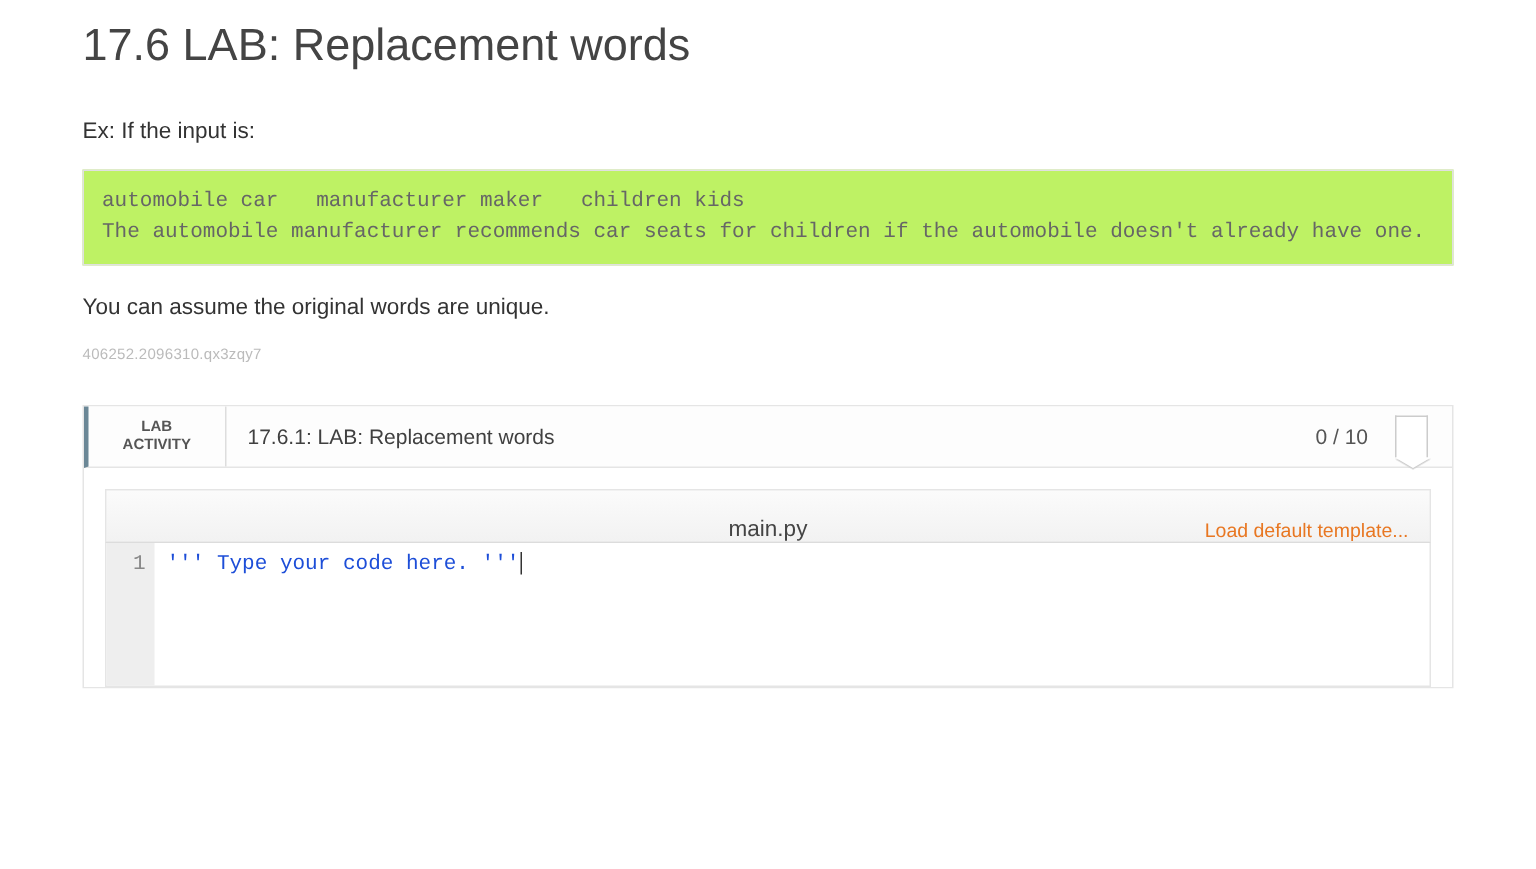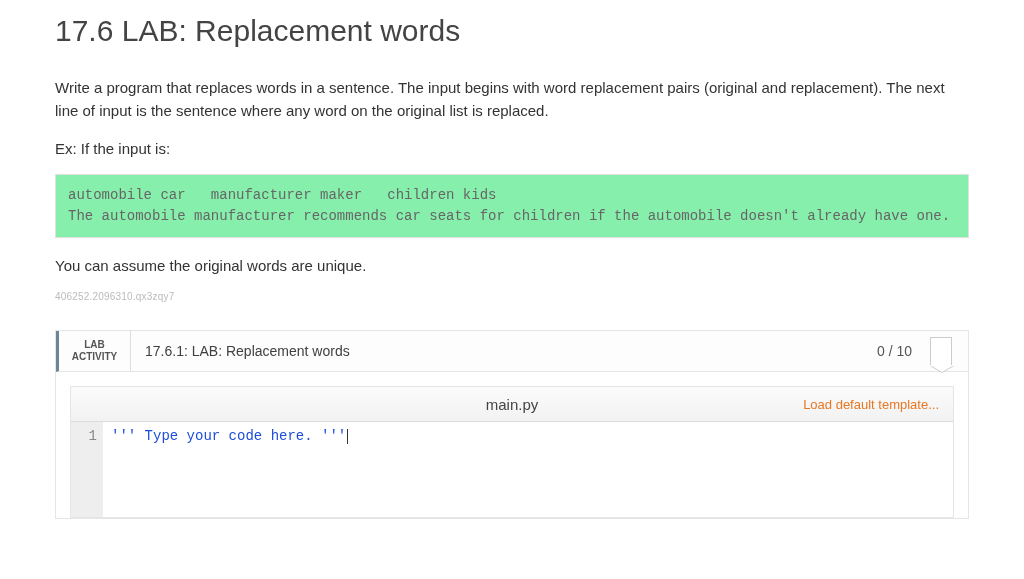--- a/index.html
+++ b/index.html
@@ -21,21 +21,21 @@
     margin: 0 0 28px 0;
     padding-top: 14px;
   }
   .body-text {
     font-size: 15px;
     line-height: 1.55;
     color: #333;
     margin: 0 0 14px 0;
   }
   pre.code-block {
-    background: #86efac;
+    background: #bef264;
     border: 1px solid #e0e0e0;
     padding: 10px 12px;
     font-family: "Courier New", Courier, monospace;
     font-size: 14px;
     color: #666;
     white-space: pre-wrap;
     word-wrap: break-word;
     margin: 0 0 16px 0;
     line-height: 1.5;
   }
@@ -52,21 +52,21 @@
   }
   .lab-header {
     display: flex;
     align-items: stretch;
     background: #fdfdfd;
     border-bottom: 1px solid #e5e5e5;
     border-left: 3px solid #6b8796;
     position: relative;
   }
   .lab-badge {
-    width: 72px;
+    width: 92px;
     display: flex;
     flex-direction: column;
     justify-content: center;
     align-items: center;
     font-size: 10px;
     font-weight: 700;
     color: #555;
     line-height: 1.2;
     border-right: 1px solid #ddd;
     padding: 8px 4px;
@@ -110,21 +110,21 @@
   .lab-body {
     padding: 14px 14px 0 14px;
   }
   .file-header {
     position: relative;
     border: 1px solid #e5e5e5;
     border-bottom: 1px solid #dcdcdc;
     background: linear-gradient(#fbfbfb, #f2f2f2);
     height: 36px;
     display: flex;
-    align-items: center;
+    align-items: flex-end;
     justify-content: center;
   }
   .file-name {
     font-size: 15px;
     color: #444;
   }
   .load-template {
     position: absolute;
     right: 14px;
     font-size: 13px;
@@ -162,21 +162,20 @@
     margin-left: 1px;
   }
 </style>
 </head>
 <body>
 
 <div class="page">
 
   <h1 class="title">17.6 LAB: Replacement words</h1>
 
-  <p class="body-text">Write a program that replaces words in a sentence. The input begins with word replacement pairs (original and replacement). The next line of input is the sentence where any word on the original list is replaced.</p>
 
   <p class="body-text">Ex: If the input is:</p>
 
   <pre class="code-block">automobile car   manufacturer maker   children kids
 The automobile manufacturer recommends car seats for children if the automobile doesn't already have one.</pre>
 
 
 
   <p class="body-text">You can assume the original words are unique.</p>
 

